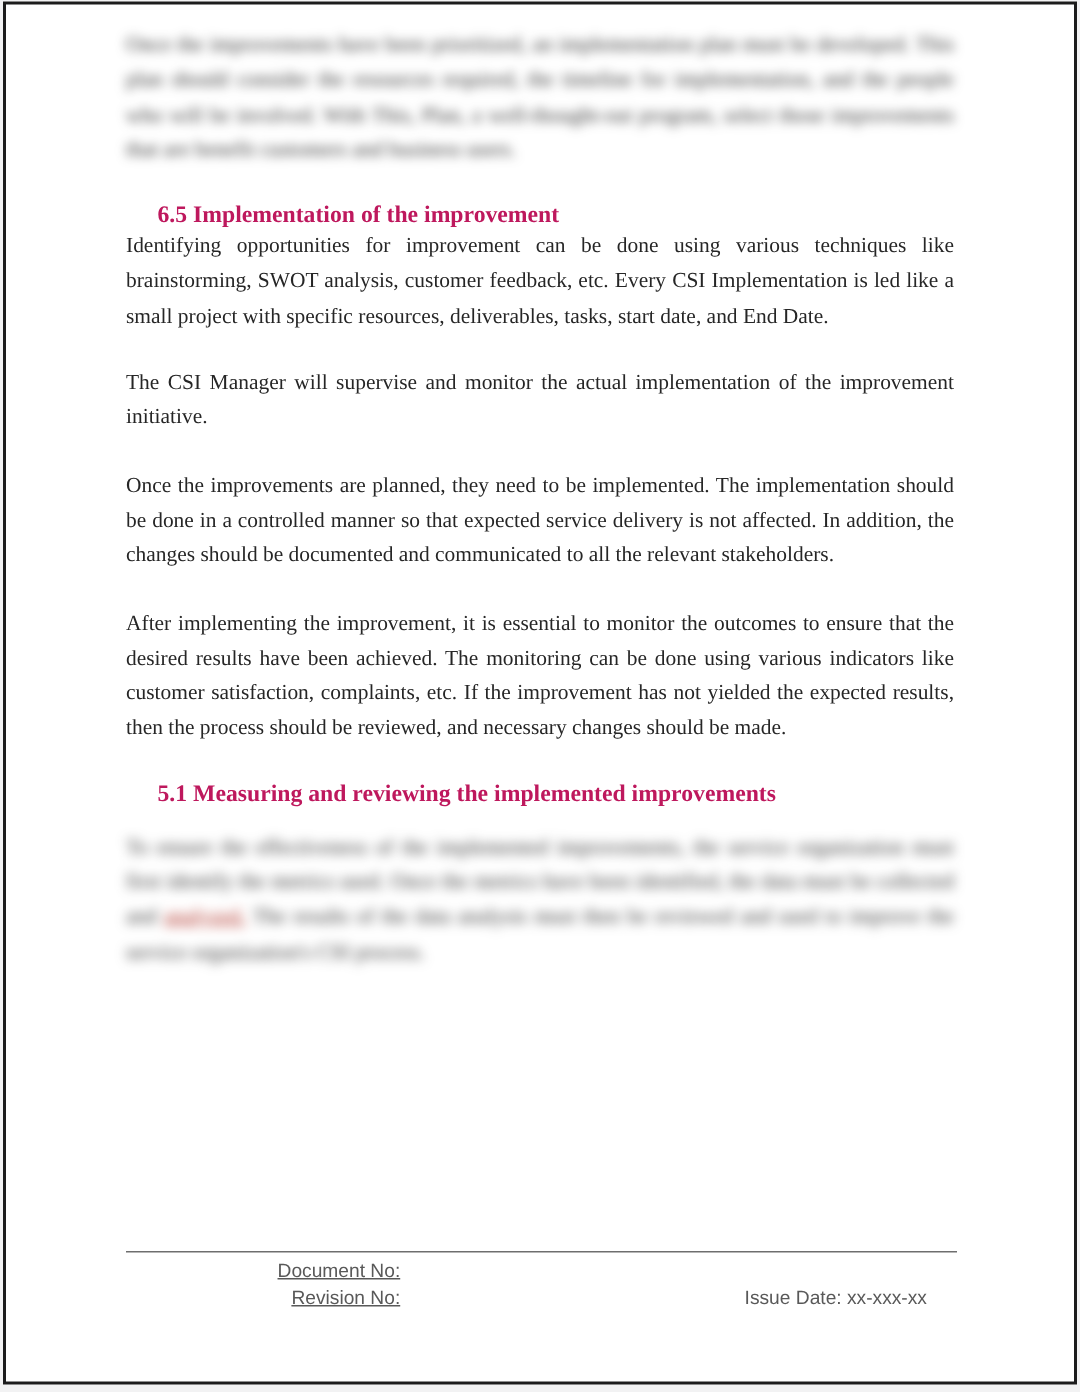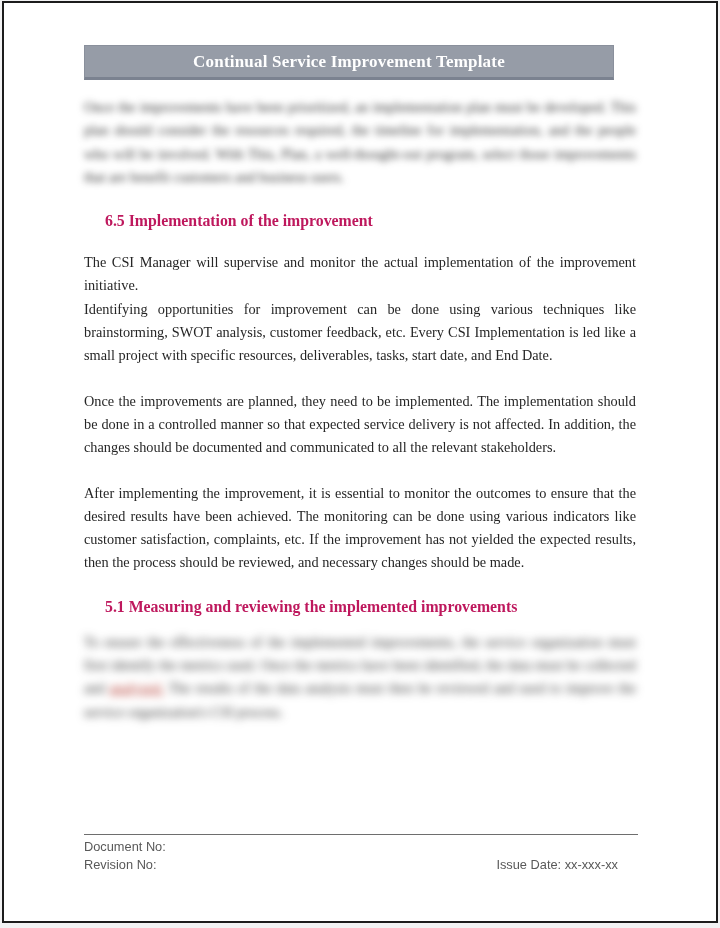--- a/index.html
+++ b/index.html
@@ -73,40 +73,37 @@
   }
   .footer-line {
     border-top:1px solid #6e6e6e;
     margin-bottom:3px;
   }
   .footer-row {
     display:flex;
     font-size:12.8px;
     line-height:18px;
   }
-  .footer-cell-left   { width:33%; text-align:left; }
+  .footer-cell-left   { width:33%; text-align:right;text-decoration:underline; }
   .footer-cell-center { width:34%; text-align:center; }
   .footer-cell-right  { width:33%; text-align:right; padding-right:20px; }
 </style>
 </head>
 <body>
 
 <div class="page">
 
-  <div class="title-bar">
-    <div class="title-text">Continual Service Improvement Template</div>
-  </div>
 
   <p class="body-text intro-blurred">Once the improvements have been prioritized, an implementation plan must be developed. This plan should consider the resources required, the timeline for implementation, and the people who will be involved. With This, Plan, a well-thought-out program, select those improvements that are benefit customers and business users.</p>
 
   <h2 class="section-heading">6.5 Implementation of the improvement</h2>
 
+  <p class="body-text para">Identifying opportunities for improvement can be done using various techniques like brainstorming, SWOT analysis, customer feedback, etc. Every CSI Implementation is led like a small project with specific resources, deliverables, tasks, start date, and End Date.</p>
+
   <p class="body-text para mt-para">The CSI Manager will supervise and monitor the actual implementation of the improvement initiative.</p>
-
-  <p class="body-text para">Identifying opportunities for improvement can be done using various techniques like brainstorming, SWOT analysis, customer feedback, etc. Every CSI Implementation is led like a small project with specific resources, deliverables, tasks, start date, and End Date.</p>
 
   <p class="body-text para mt-line">Once the improvements are planned, they need to be implemented. The implementation should be done in a controlled manner so that expected service delivery is not affected. In addition, the changes should be documented and communicated to all the relevant stakeholders.</p>
 
   <p class="body-text para mt-line">After implementing the improvement, it is essential to monitor the outcomes to ensure that the desired results have been achieved. The monitoring can be done using various indicators like customer satisfaction, complaints, etc. If the improvement has not yielded the expected results, then the process should be reviewed, and necessary changes should be made.</p>
 
   <h2 class="section-heading">5.1 Measuring and reviewing the implemented improvements</h2>
 
   <p class="body-text outro-blurred"><span>To ensure the effectiveness of the implemented improvements, the service organization must first identify the metrics used. Once the metrics have been identified, the data must be collected and</span> <span class="red-link">analyzed.</span> <span>The results of the data analysis must then be reviewed and used to improve the service organization's CSI process.</span></p>
 
   <div class="footer">

